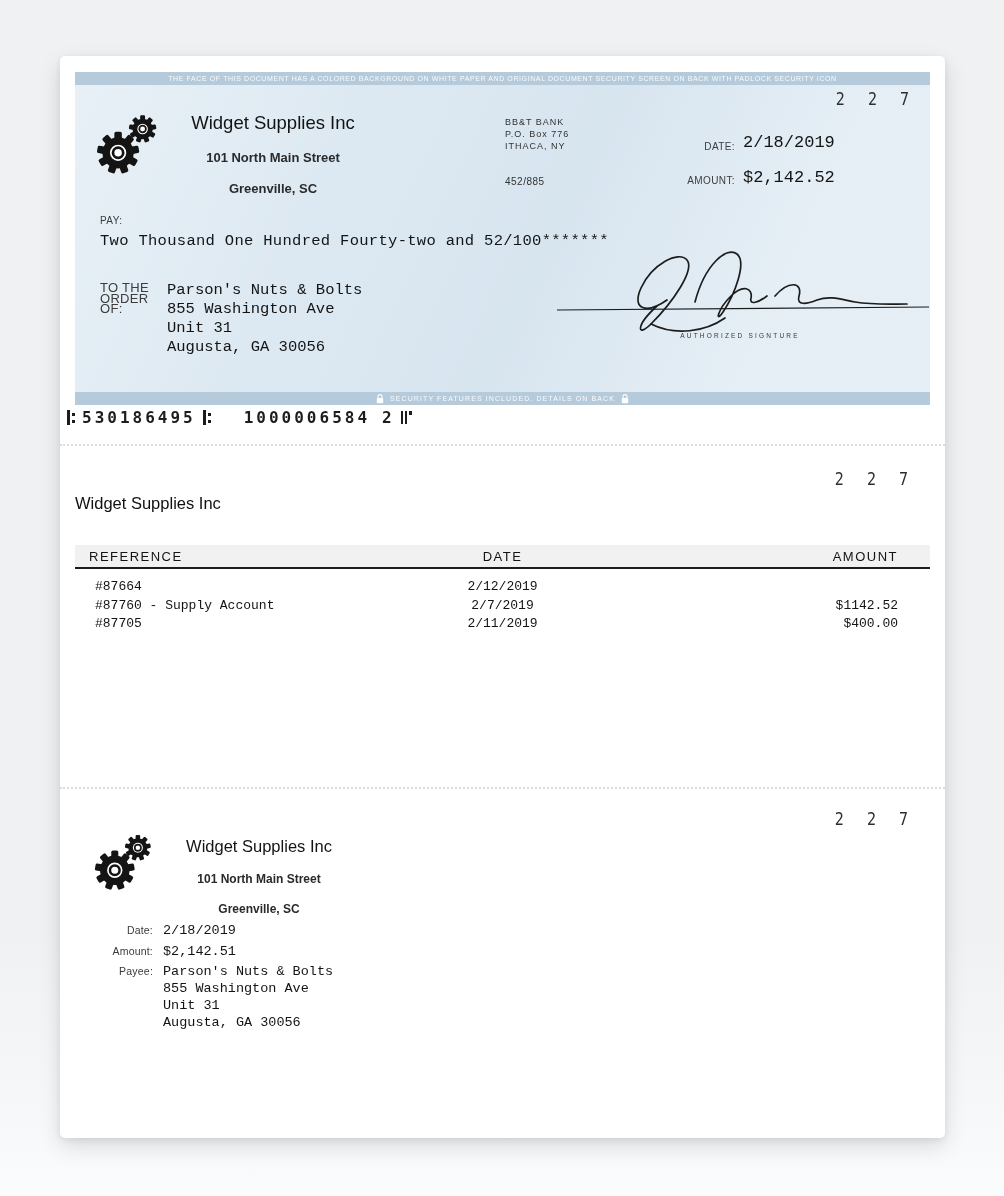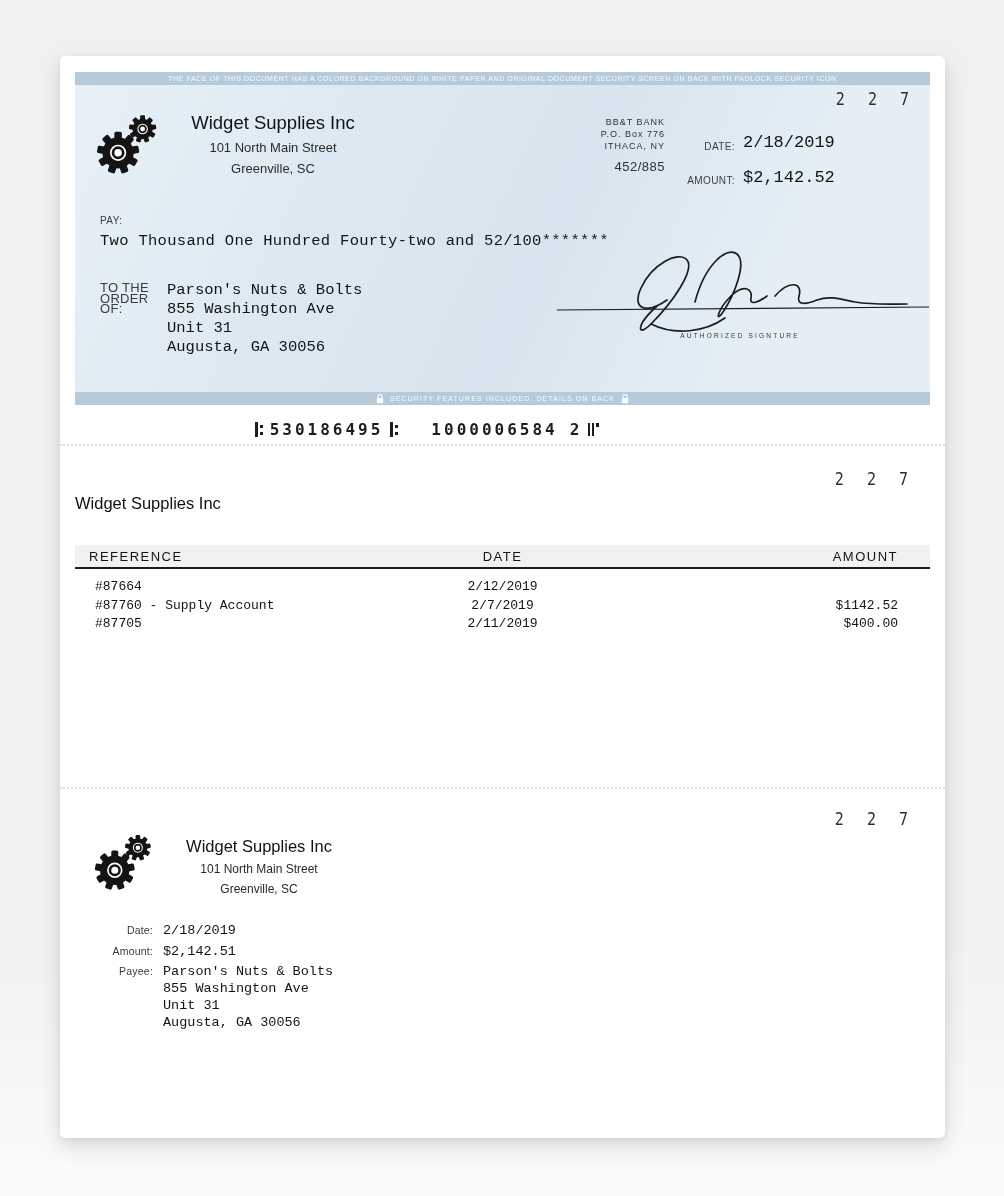--- a/index.html
+++ b/index.html
@@ -32,41 +32,41 @@
   .digital-num {
     font-family:"DejaVu Sans Mono",monospace; font-size:15px; letter-spacing:7px;
     color:#2e2e2e; transform:scaleY(1.12); transform-origin:top right;
   }
   .check .digital-num { position:absolute; right:14px; top:17px; }
   .logo-svg { position:absolute; }
   .check .logo-svg { left:20px; top:36px; width:70px; height:70px; }
   .company-block { position:absolute; text-align:center; color:#161616; }
   .check .company-block { left:92px; top:40px; width:212px; }
   .company-name { font-size:18.5px; color:#131313; }
-  .company-addr { font-size:13px; color:#2a2a2a; margin-top:6px; }
-  .bank-block { position:absolute; left:430px; top:44px; width:160px; text-align:right;
+  .company-addr { font-size:13px; color:#2a2a2a; margin-top:16px;font-weight:bold; }
+  .bank-block { position:absolute; left:430px; top:44px; width:160px; text-align:left;
     font-size:9px; letter-spacing:1px; color:#323232; line-height:12px; }
-  .bank-fraction { margin-top:9px; letter-spacing:0.5px; font-size:13px; }
+  .bank-fraction { margin-top:24px; letter-spacing:0.5px; font-size:10px; }
   .small-label { font-size:10px; letter-spacing:0.4px; color:#3c3c3c; }
   .lbl-date { position:absolute; left:520px; top:69px; width:140px; text-align:right; }
   .lbl-amount { position:absolute; left:520px; top:103px; width:140px; text-align:right; }
   .mono { font-family:"Liberation Mono","DejaVu Sans Mono",monospace; color:#141414; }
   .val-date { position:absolute; left:668px; top:61px; font-size:17px; }
   .val-amount { position:absolute; left:668px; top:96px; font-size:17px; }
   .lbl-pay { position:absolute; left:25px; top:143px; }
   .amount-words { position:absolute; left:25px; top:160px; font-size:15.5px; letter-spacing:0.3px; }
   .order-label { position:absolute; left:25px; top:211px; font-size:13px; line-height:10.5px; letter-spacing:0.3px; color:#3c3c3c; }
   .payee-block { position:absolute; left:92px; top:209px; font-size:15.5px; line-height:19px; white-space:pre-line; }
   .sig-area { position:absolute; left:480px; top:172px; width:375px; height:100px; }
   .sig-svg { position:absolute; left:0; top:0; width:375px; height:88px; }
   .sig-caption { position:absolute; left:60px; top:88px; width:250px; text-align:center;
     font-size:6.5px; letter-spacing:2.2px; color:#3a3a3a; }
   .lock-svg { width:8px; height:10px; flex:0 0 auto; }
   
-  .micr-row { position:absolute; left:0; top:364px; width:727px; display:flex; justify-content:center; }
+  .micr-row { position:absolute; left:0; top:352px; width:727px; display:flex; justify-content:flex-start; }
   .micr { display:flex; align-items:center; font-family:"DejaVu Sans Mono",monospace;
     font-weight:bold; font-size:16px; letter-spacing:3px; color:#1d1d1d; }
   .micr-sym { display:inline-flex; align-items:center; gap:2px; margin:0 7px; }
   .micr-bar { width:3px; height:15px; background:#1d1d1d; }
   .micr-dots { display:flex; flex-direction:column; gap:4px; }
   .micr-dot { width:3px; height:3px; background:#1d1d1d; }
   .micr-gap { width:26px; }
   .micr-sp { width:12px; }
   .micr-onus { display:inline-flex; align-items:flex-start; gap:2px; margin-left:6px; }
   .micr-bar-s { width:2px; height:13px; background:#1d1d1d; }

